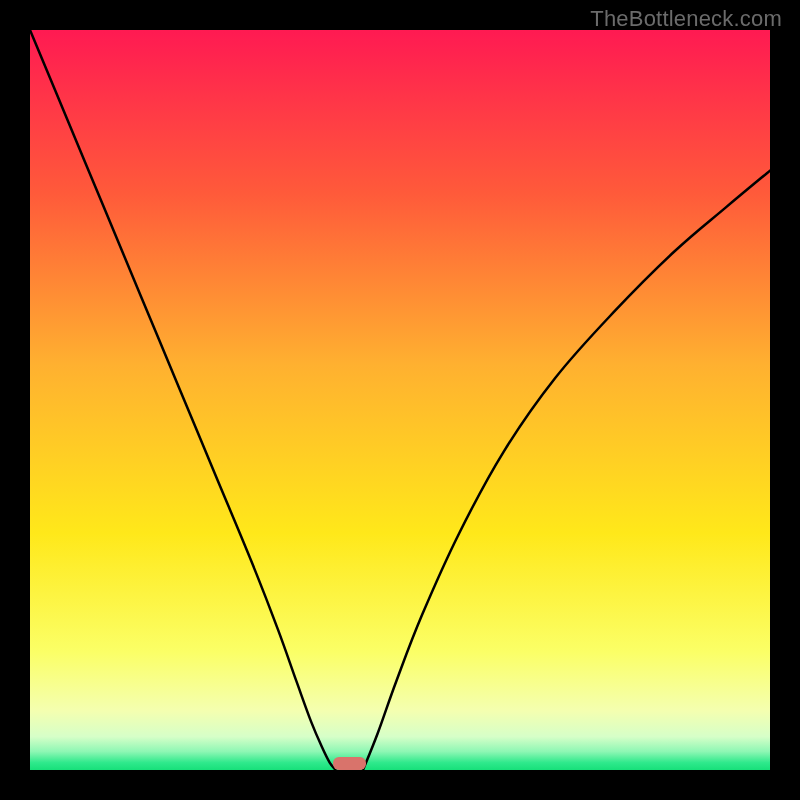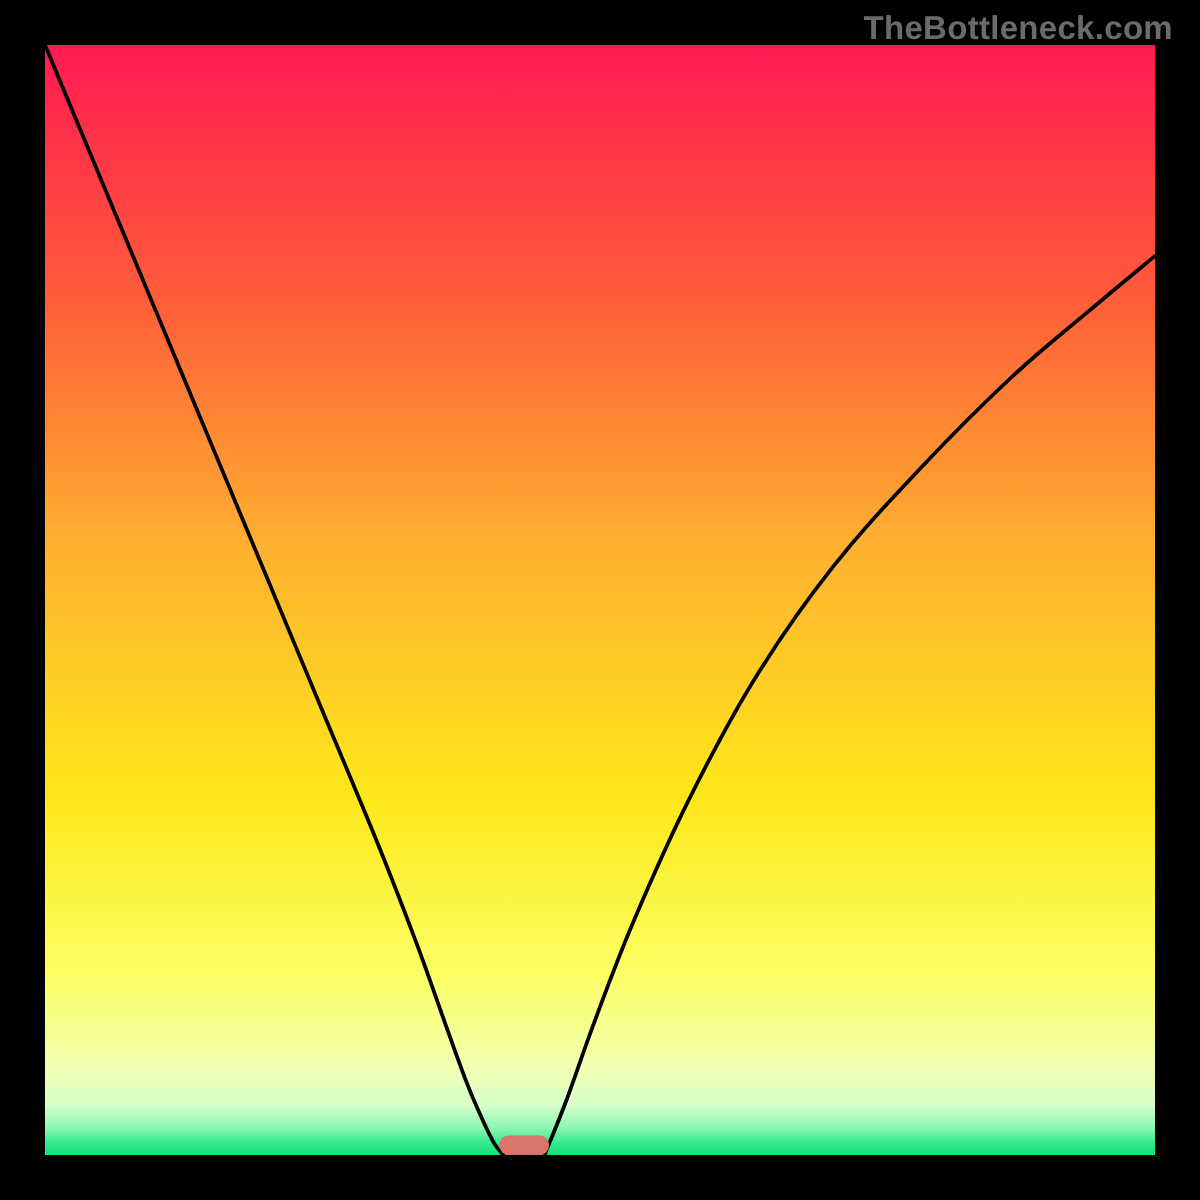--- a/index.html
+++ b/index.html
@@ -39,21 +39,21 @@
     position: absolute;
     background: #d9736b;
     border-radius: 6px;
   }
   .watermark {
     position: absolute;
     top: 6px;
     right: 18px;
     color: #6b6b6b;
     font-size: 22px;
-    font-weight: 700;
+    font-weight: 400;
     letter-spacing: 0.2px;
   }
 </style>
 </head>
 <body>
 
 <div class="frame">
 
   <div class="plot-area">
 

